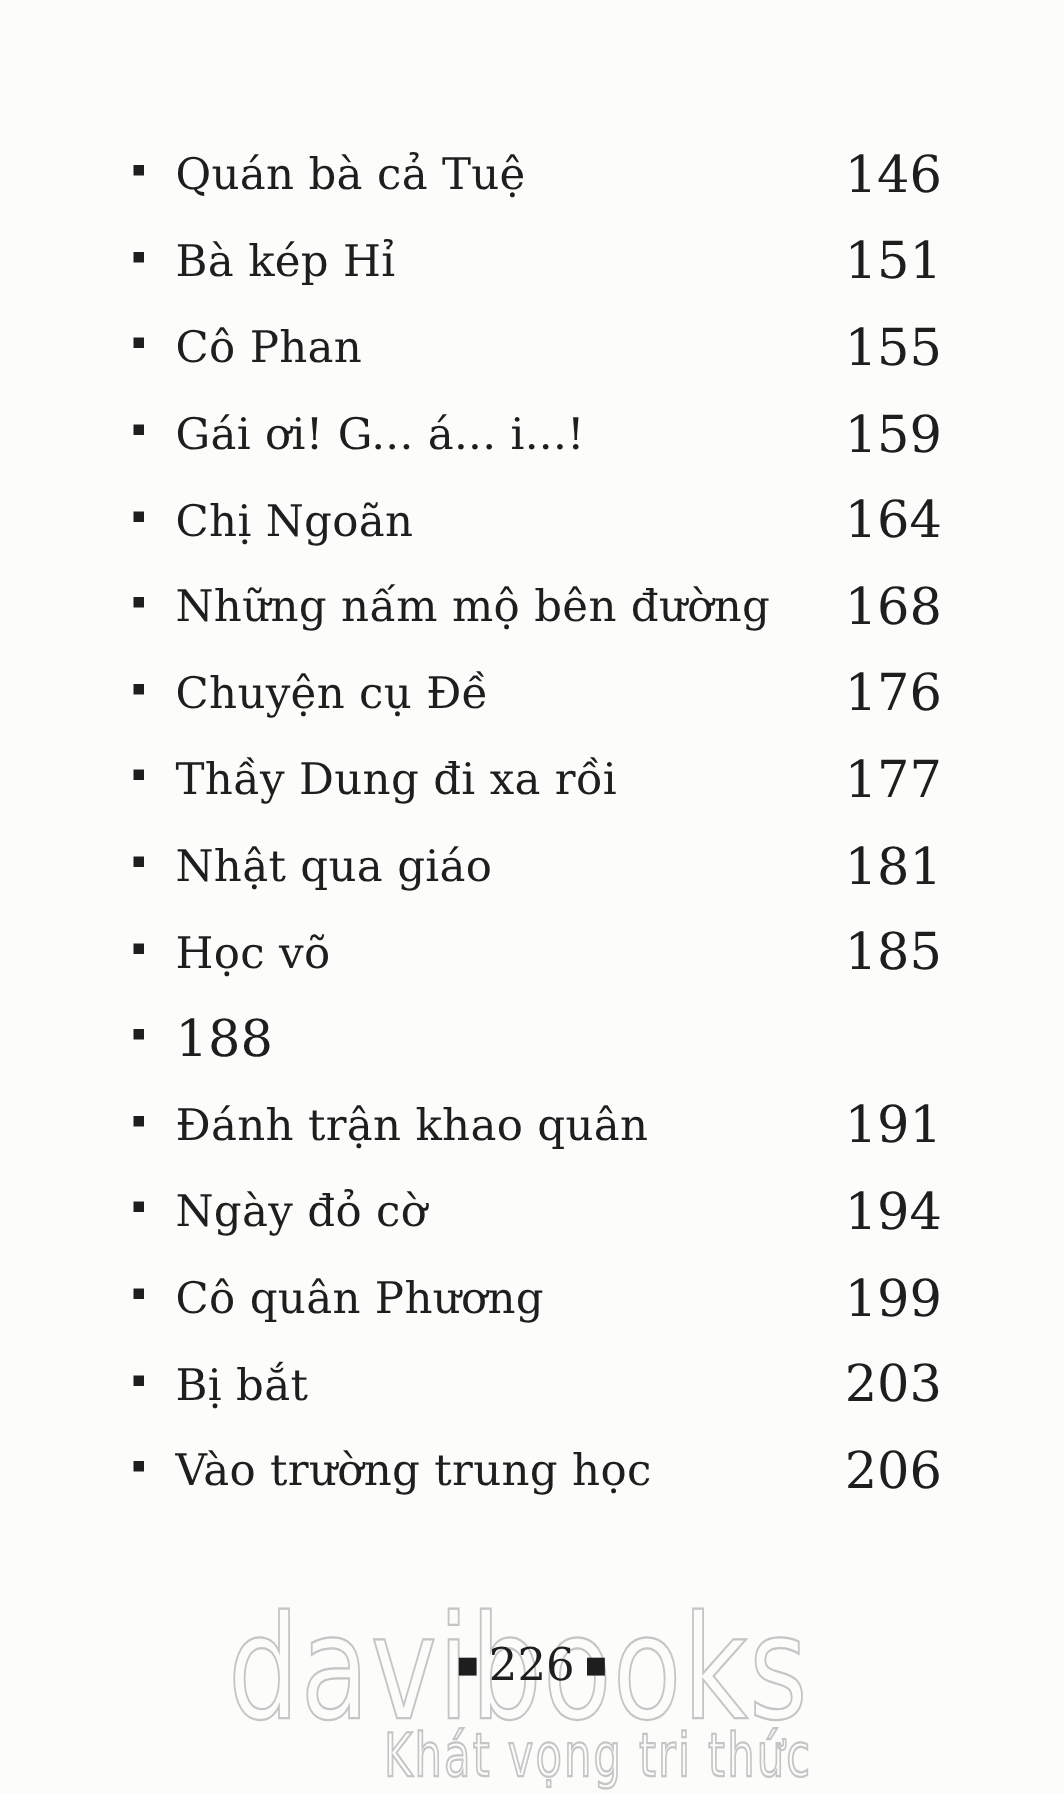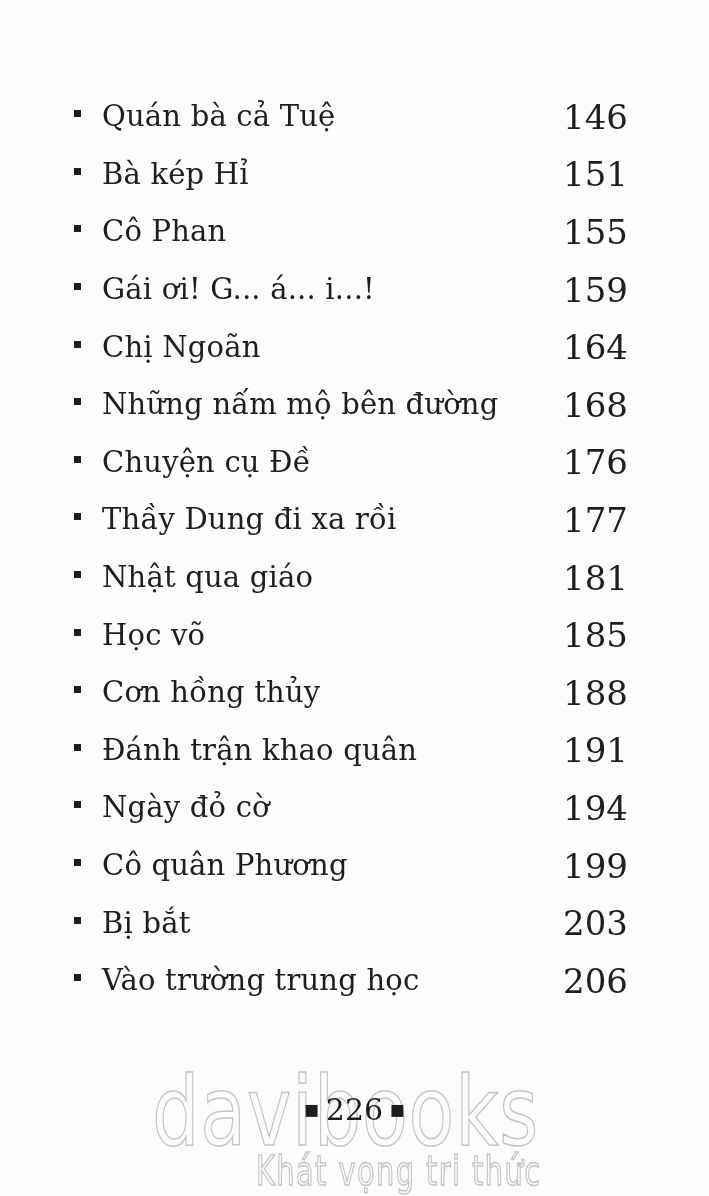--- a/index.html
+++ b/index.html
@@ -16,20 +16,21 @@
     font-family:"DejaVu Serif","Liberation Serif",serif;
     color:var(--ink);
   }
   
   .toc{position:absolute;top:88px;left:0;right:0;z-index:2;}
   .row{
     height:57.6px;
     display:flex;align-items:center;
     box-sizing:border-box;
     padding:0 81px 0 74px;
+    margin-left:15px;
   }
   .bullet{
     flex:none;width:7px;height:7px;
     background:var(--ink);
     margin-right:21px;
     transform:translateY(-3px);
   }
   .title{
     flex:1;
     font-size:29px;
@@ -137,21 +138,20 @@
       <span class="title">Nhật qua giáo</span>
       <span class="pageno">181</span>
     </div>
       <div class="row">
       <span class="bullet"></span>
       <span class="title">Học võ</span>
       <span class="pageno">185</span>
     </div>
       <div class="row">
       <span class="bullet"></span>
-      <span class="title">Cơn hồng thủy</span>
       <span class="pageno">188</span>
     </div>
       <div class="row">
       <span class="bullet"></span>
       <span class="title">Đánh trận khao quân</span>
       <span class="pageno">191</span>
     </div>
       <div class="row">
       <span class="bullet"></span>
       <span class="title">Ngày đỏ cờ</span>

